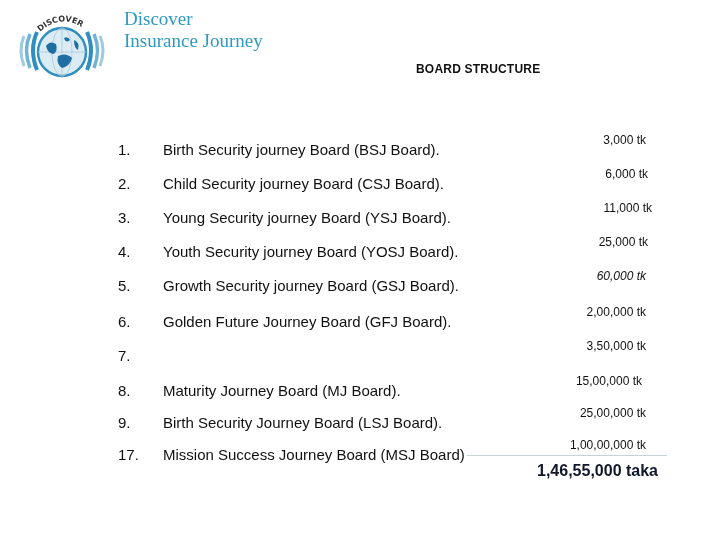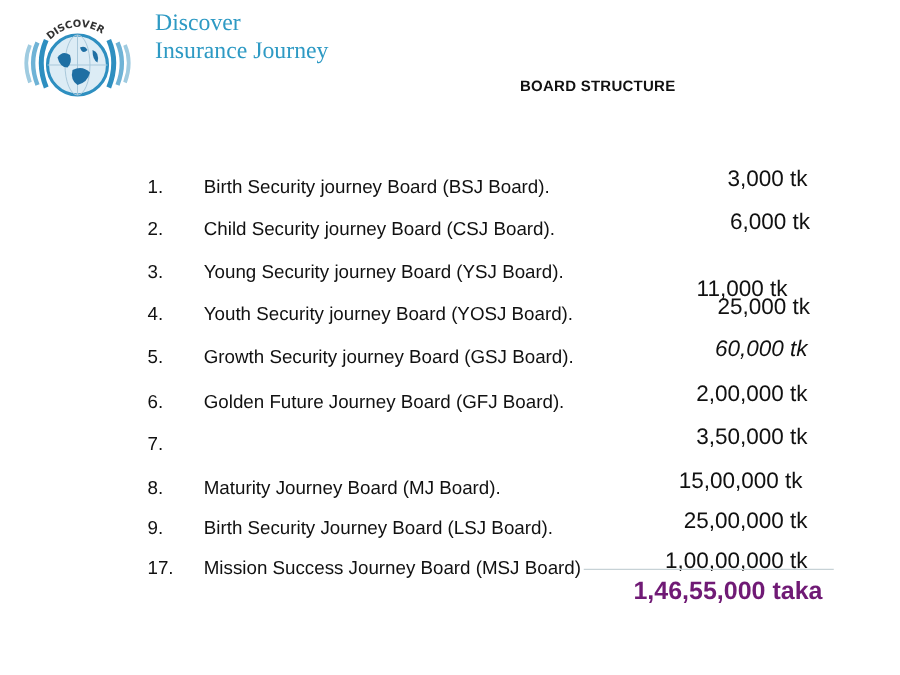--- a/index.html
+++ b/index.html
@@ -58,37 +58,37 @@
       position: absolute;
       left: 163px;
       top: 0;
       white-space: nowrap;
     }
     .row .amount {
       position: absolute;
       right: 72px;
       top: -8px;
       white-space: nowrap;
-      font-size: 18px;
+      font-size: 12px;
     }
     .divider {
       position: absolute;
       left: 467px;
       top: 455px;
       width: 200px;
       height: 1px;
       background: #c7d2d6;
     }
     .total {
       position: absolute;
       right: 62px;
       top: 462px;
-      font-size: 20px;
+      font-size: 16px;
       font-weight: bold;
-      color: #701a75;
+      color: #0f172a;
       white-space: nowrap;
     }
   </style>
 </head>
 <body>
 
 <div class="logo">
   <svg width="104" height="76" viewBox="0 0 104 76">
 
     <path d="M14 28 Q8 42 14 58" stroke="#9fcbe0" stroke-width="3" fill="none"></path>
@@ -132,21 +132,21 @@
     <span class="amount" style="right:74px;">3,000 tk</span>
   </div>
   <div class="row" style="top:175px;">
     <span class="num">2.</span>
     <span class="label">Child Security journey Board (CSJ Board).</span>
     <span class="amount" style="right:72px;">6,000 tk</span>
   </div>
   <div class="row" style="top:209px;">
     <span class="num">3.</span>
     <span class="label">Young Security journey Board (YSJ Board).</span>
-    <span class="amount" style="right:90px;margin-top:20px;">11,000 tk</span>
+    <span class="amount" style="right:68px;">11,000 tk</span>
   </div>
   <div class="row" style="top:243px;">
     <span class="num">4.</span>
     <span class="label">Youth Security journey Board (YOSJ Board).</span>
     <span class="amount" style="right:72px;margin-left:12px;">25,000 tk</span>
   </div>
   <div class="row" style="top:277px;">
     <span class="num">5.</span>
     <span class="label">Growth Security journey Board (GSJ Board).</span>
     <span class="amount" style="right:74px;font-style:italic;">60,000 tk</span>

